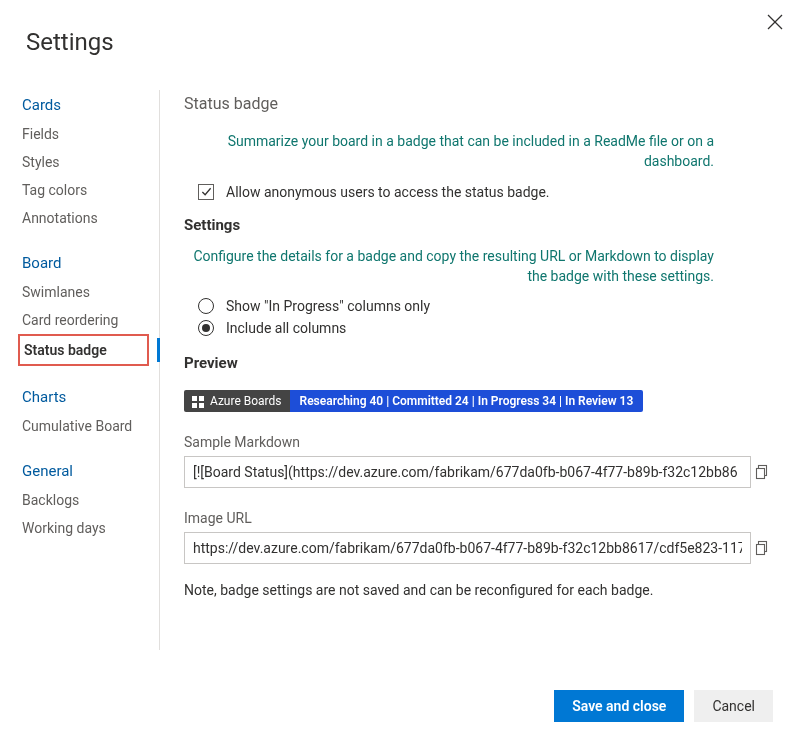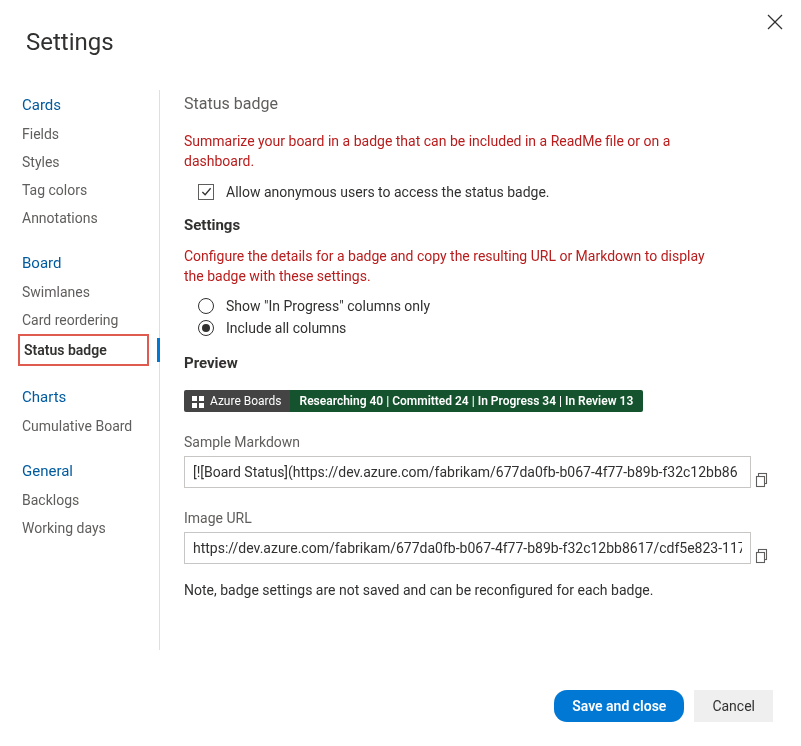--- a/index.html
+++ b/index.html
@@ -75,24 +75,25 @@
     padding: 0 28px 0 24px;
     overflow: hidden;
   }
   .section-title {
     font-size: 16px;
     color: #605e5c;
     font-weight: 400;
     margin: 4px 0 18px 0;
   }
   .desc {
-    color: #b91c1c;
+    color: #0f766e;
     max-width: 530px;
     line-height: 1.45;
     margin-bottom: 12px;
+    text-align: right;
   }
   .checkbox-row {
     display: flex;
     align-items: flex-end;
     gap: 12px;
     margin-left: 14px;
     margin-bottom: 16px;
   }
   .checkbox {
     width: 16px; height: 16px;
@@ -137,34 +138,34 @@
   }
   .preview-badge .left {
     background: #444;
     color: #fff;
     display: inline-flex;
     align-items: flex-end;
     gap: 6px;
     padding: 4px 8px;
   }
   .preview-badge .right {
-    background: #14532d;
+    background: #1d4ed8;
     color: #fff;
     padding: 4px 10px;
     font-weight: 600;
   }
   .field-label {
     color: #605e5c;
     font-size: 14px;
     margin-top: 22px;
     margin-bottom: 6px;
   }
   .field-row {
     display: flex;
-    align-items: flex-end;
+    align-items: center;
     gap: 4px;
   }
   .textfield {
     flex: 1;
     border: 1px solid #c8c6c4;
     padding: 6px 8px;
     font-size: 14px;
     font-family: inherit;
     color: #323130;
     background: #fff;
@@ -190,21 +191,21 @@
     gap: 10px;
   }
   .btn {
     height: 32px;
     padding: 0 18px;
     border: none;
     font-size: 14px;
     font-family: inherit;
     cursor: pointer;
   }
-  .btn.primary { background: #0078d4; color: #fff; font-weight: 600; border-radius: 13px; }
+  .btn.primary { background: #0078d4; color: #fff; font-weight: 600; }
   .btn.secondary { background: #efefef; color: #323130; }
   .boards-icon {
     width: 12px; height: 12px;
     display: inline-block;
   }
 </style>
 </head>
 <body>
 
 <div class="dialog">

